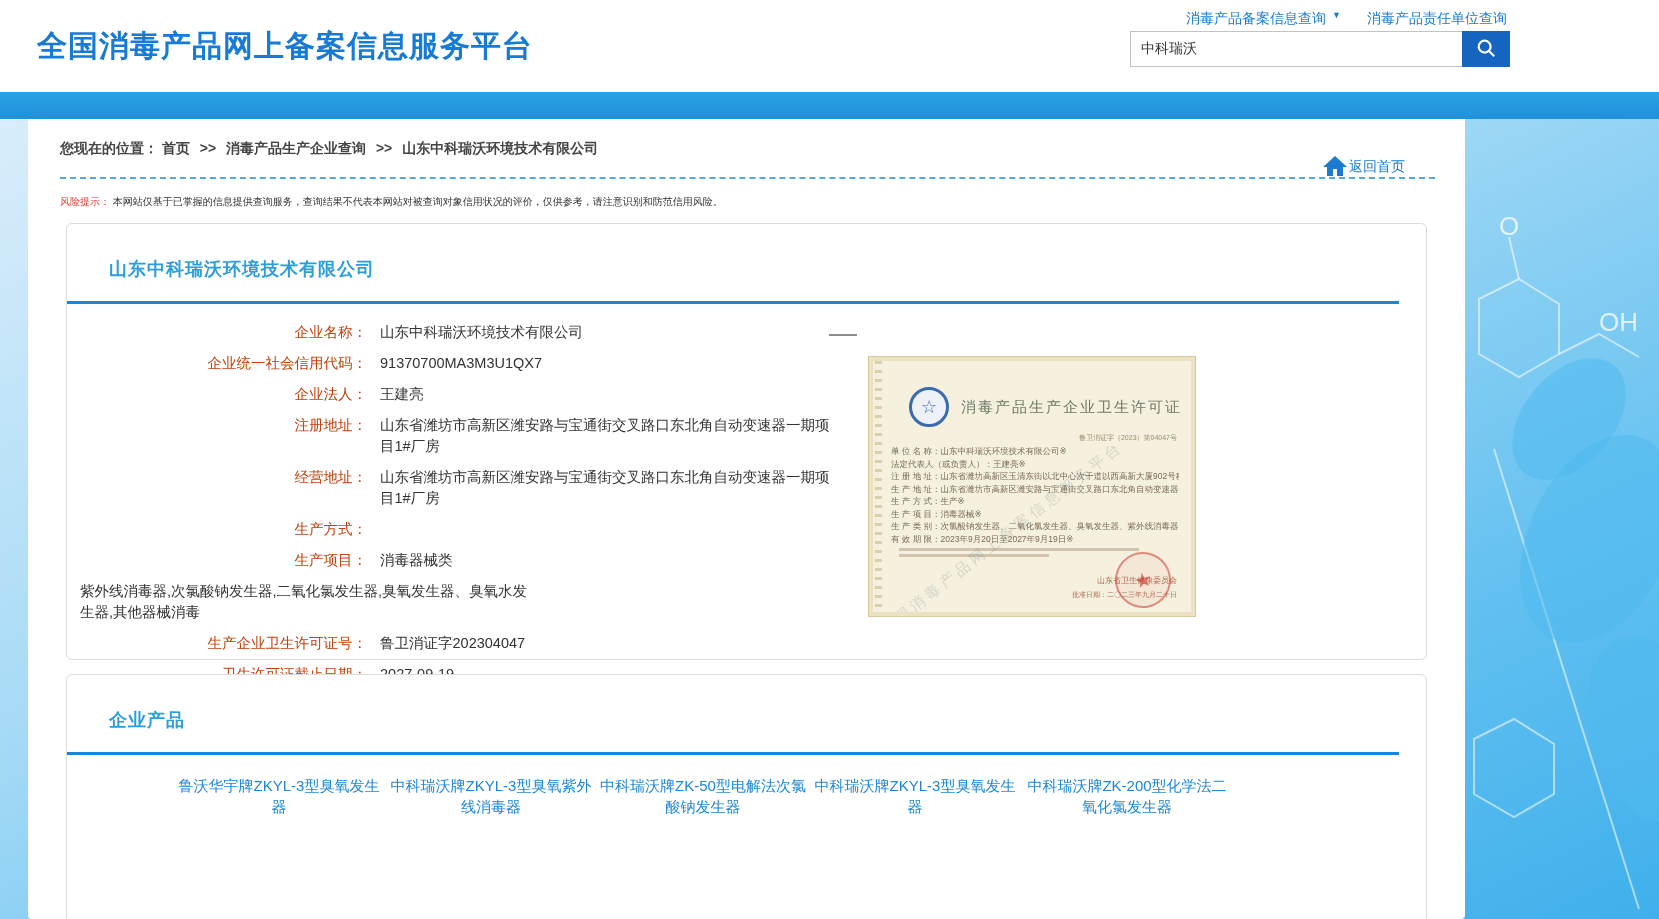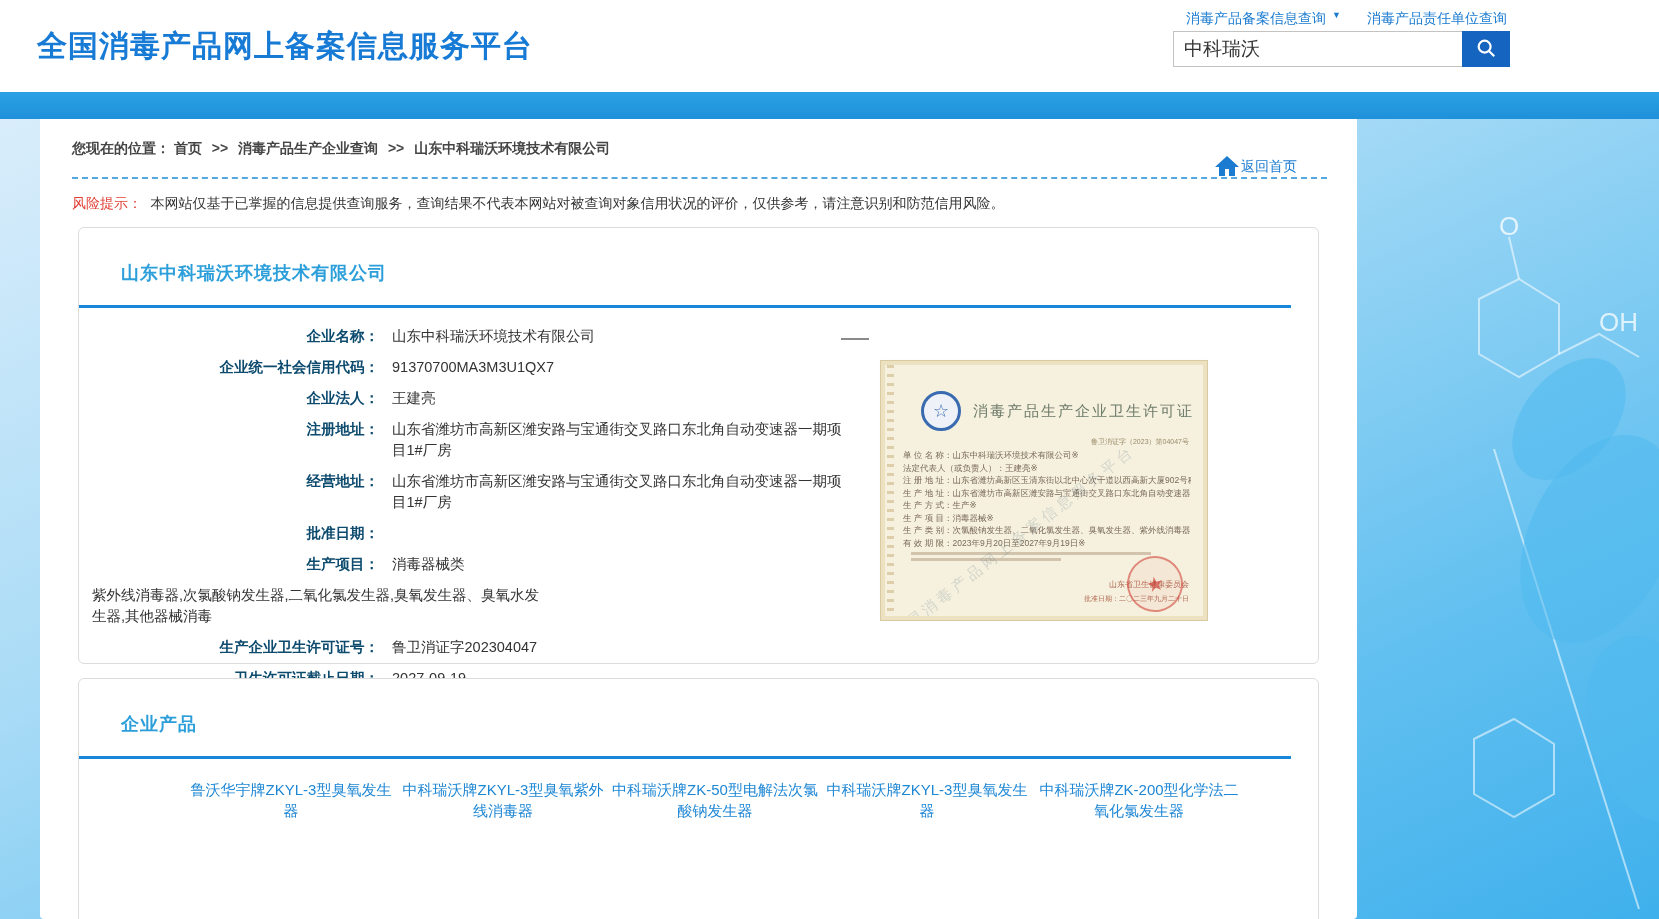--- a/index.html
+++ b/index.html
@@ -6,53 +6,53 @@
   html,body { width:1659px; height:919px; overflow:hidden; background:#fff;
     font-family:"Liberation Sans","DejaVu Sans",sans-serif; }
 
   
   .top-header { position:absolute; top:0; left:0; width:1659px; height:92px; background:#fff; z-index:5; }
   .site-title { position:absolute; left:37px; top:26px; font-size:30px; font-weight:bold; color:#177bd6; letter-spacing:1px; }
   .top-nav { position:absolute; right:152px; top:10px; display:flex; gap:26px; font-size:14px; color:#1a7bd0; }
   .top-nav .nav-link { cursor:pointer; display:flex; align-items:flex-start; gap:6px;font-family:Liberation Serif, serif; }
   .caret { font-size:9px; color:#1a7bd0; }
   .search-wrap { position:absolute; right:149px; top:31px; display:flex; }
-  .search-input { width:289px; height:36px; border:1px solid #c3c3c3; border-right:none; font-size:19px; padding:0 10px; color:#333; outline:none; }
+  .search-input { width:332px; height:36px; border:1px solid #c3c3c3; border-right:none; font-size:14px; padding:0 10px; color:#333; outline:none; }
   .search-btn { width:48px; height:36px; background:#1565c0; border:none; cursor:pointer; display:flex; align-items:center; justify-content:center; }
 
   
   .blue-bar { position:absolute; top:92px; left:0; width:1659px; height:27px; background:linear-gradient(#2aa2e5,#1f90da); z-index:2; }
   .bg-photo { position:absolute; top:119px; left:0; width:1659px; height:800px; z-index:1;
     background:linear-gradient(155deg,#d9edfb 0%,#a8dbf6 38%,#62c0f0 75%,#3fb0ec 100%); }
   .bg-art { position:absolute; right:0; top:0; }
 
   
-  .wrapper { position:absolute; top:119px; left:40px; width:1317px; height:800px; background:#fff; z-index:3;
+  .wrapper { position:absolute; top:119px; left:28px; width:1437px; height:800px; background:#fff; z-index:3;
     border-radius:0 0 4px 4px; }
 
   .breadcrumb-row { display:flex; justify-content:space-between; align-items:center; padding:16px 60px 0 32px; height:44px; }
   .breadcrumb { font-size:14px; color:#454545; font-weight:bold; }
   .breadcrumb .crumb-sep { margin:0 6px; }
   .breadcrumb .crumb-link { cursor:pointer; }
   .back-home { display:flex; align-items:center; gap:2px; color:#1a7bd0; font-size:14px; cursor:pointer;margin-top:36px; }
 
   .dashed-sep { margin:14px 30px 0 32px; border:0; border-top:2px dashed #55a8df; }
 
-  .risk-line { margin:16px 32px 8px; font-size:14px; color:#333;font-family:Liberation Mono, monospace; }
+  .risk-line { margin:16px 32px 8px; font-size:10px; color:#333; }
   .risk-label { color:#e03c32; }
 
   .card { position:relative; margin:14px 38px 0; border:1px solid #dcdcdc; border-radius:6px; background:#fff; }
   .card-1 { height:437px; }
   .card-2 { height:398px; margin-top:14px; }
   .card h2 { margin:33px 0 0 42px; font-size:18px; color:#2c9fda; letter-spacing:1px; }
   .card .rule { margin-top:20px; height:3px; background:#1886d9; width:calc(100% - 27px); }
 
   .fields { margin-top:13px; }
   .field-row { display:flex; }
-  .field-label { width:300px; text-align:right; color:#0c4a6e; font-weight:bold; font-size:14.5px; padding:5px 0; line-height:21px; }
+  .field-label { width:300px; text-align:right; color:#c2410c; font-weight:normal; font-size:14.5px; padding:5px 0; line-height:21px; }
   .field-value { width:472px; color:#333; font-size:14.5px; padding:5px 0 5px 13px; line-height:21px; }
 
   .img-dash { position:absolute; left:762px; top:110px; width:28px; height:2px; background:#8a8a8a; }
 
   
   .certificate { position:absolute; left:802px; top:133px; width:326px; height:259px;
     background:#f6f1de; border:4px solid #ece2c2; outline:1px solid #d9caa2; overflow:hidden;
     box-shadow:0 0 2px rgba(0,0,0,.15); }
   .cert-edge { position:absolute; left:2px; top:0; width:7px; height:100%;
     background:repeating-linear-gradient(#c9b380 0 3px, transparent 3px 9px); opacity:.55; }
@@ -173,21 +173,21 @@
       </div>
       <div class="field-row">
         <div class="field-label">注册地址：</div>
         <div class="field-value">山东省潍坊市高新区潍安路与宝通街交叉路口东北角自动变速器一期项目1#厂房</div>
       </div>
       <div class="field-row">
         <div class="field-label">经营地址：</div>
         <div class="field-value">山东省潍坊市高新区潍安路与宝通街交叉路口东北角自动变速器一期项目1#厂房</div>
       </div>
       <div class="field-row">
-        <div class="field-label">批准日期：</div>
+        <div class="field-label">生产方式：</div>
         <div class="field-value"></div>
       </div>
       <div class="field-row">
         <div class="field-label">生产项目：</div>
         <div class="field-value">消毒器械类</div>
       </div>
       <div class="field-row">
         <div class="field-value">紫外线消毒器,次氯酸钠发生器,二氧化氯发生器,臭氧发生器、臭氧水发生器,其他器械消毒</div>
       </div>
       <div class="field-row">

